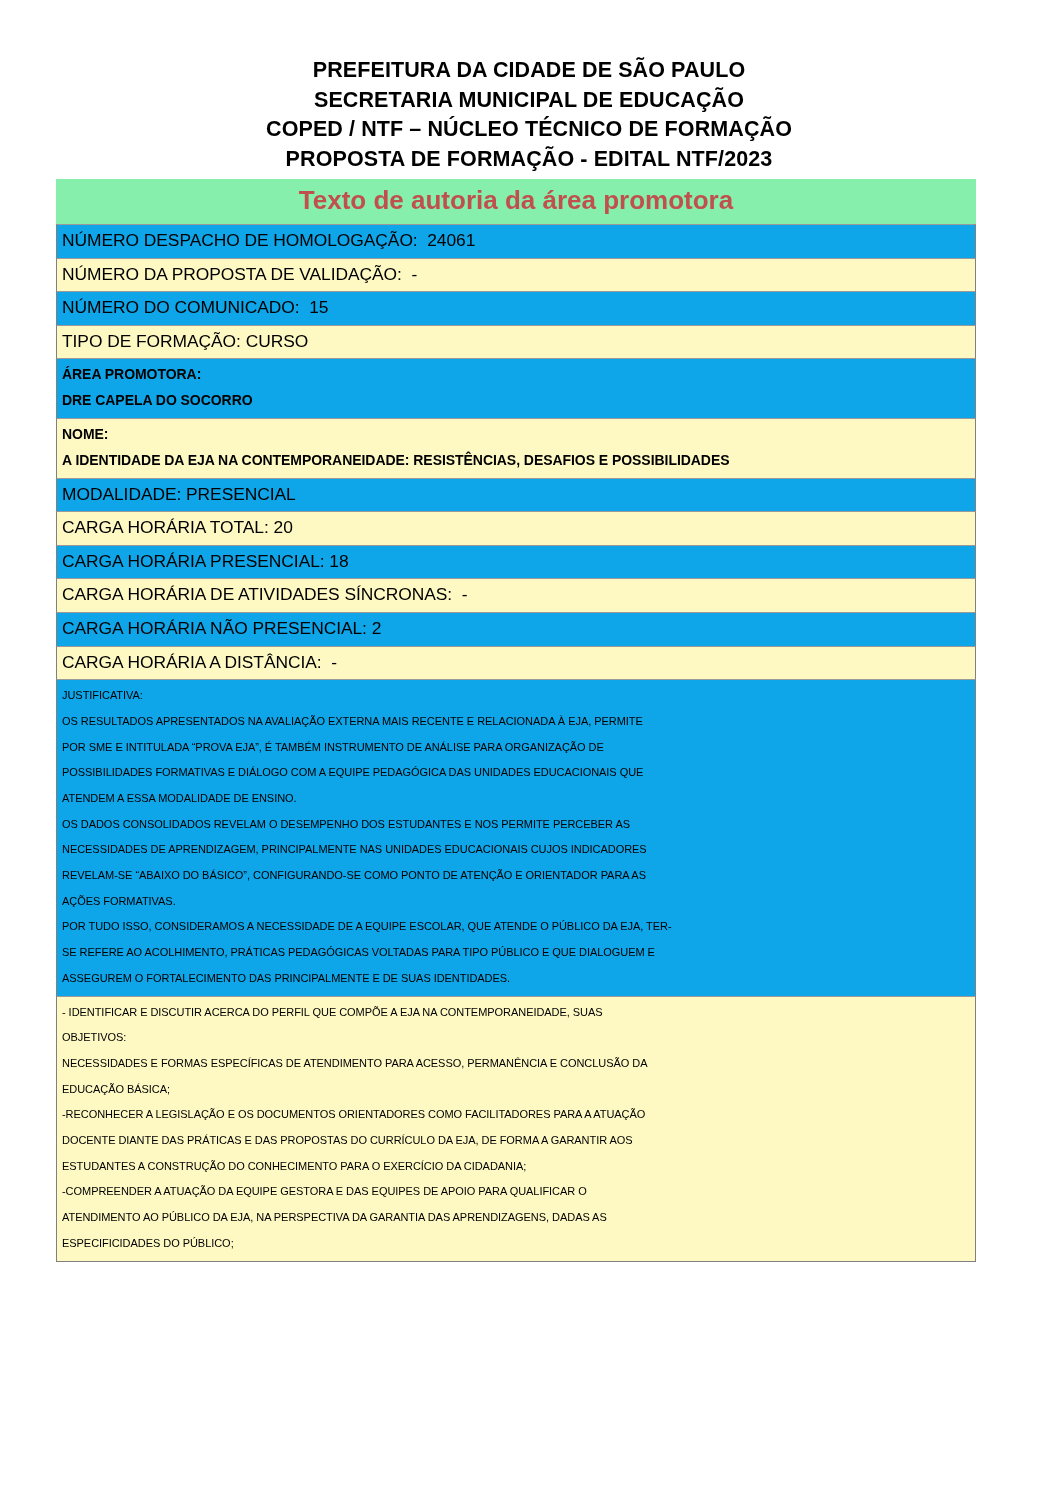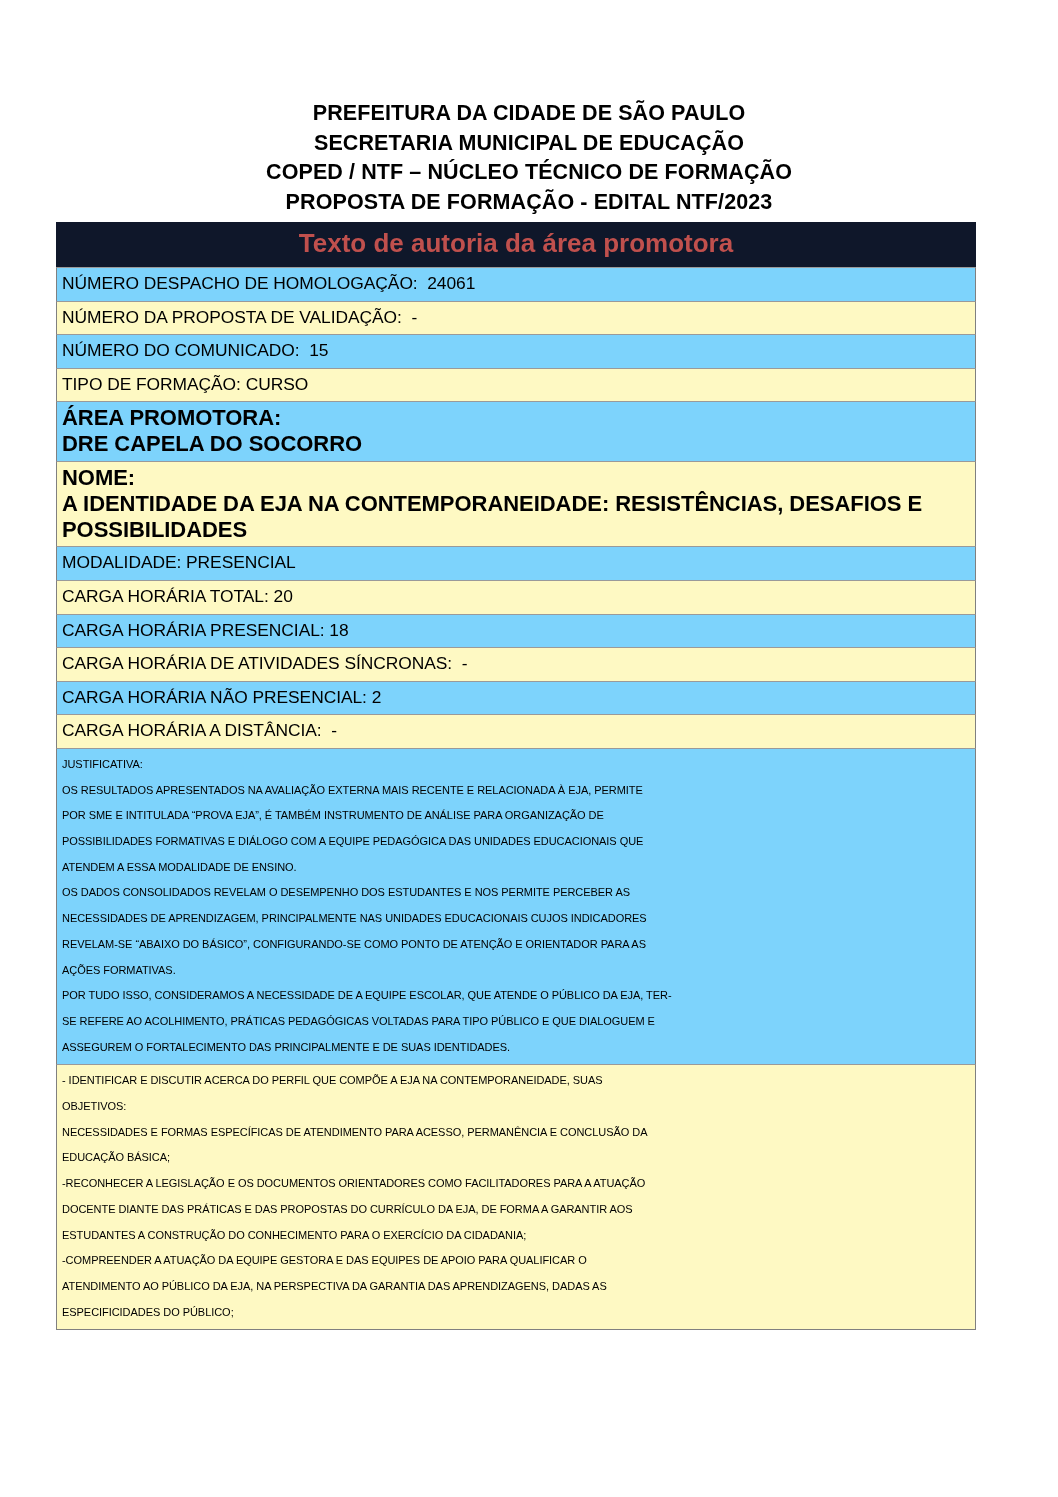--- a/index.html
+++ b/index.html
@@ -22,36 +22,35 @@
     width: 1058px;
     height: 1497px;
     background: #ffffff;
     padding: 0;
   }
 
   
   .doc-header {
     padding-top: 56px;
     text-align: center;
-    margin-top: 43px;
   }
   .doc-header .hline {
     font-weight: bold;
     font-size: 21.5px;
     line-height: 29.5px;
     letter-spacing: 0.1px;
     white-space: nowrap;
   }
 
   
   .author-band {
     margin-top: 5px;
     width: 920px;
     margin-left: 56px;
-    background: #0f172a;
+    background: #86efac;
     text-align: center;
     padding: 6px 0 9px 0;
   }
   .author-band .author-text {
     color: #C0504D;
     font-weight: bold;
     font-size: 26px;
     line-height: 31px;
   }
 
@@ -60,36 +59,36 @@
     width: 920px;
     margin-left: 56px;
     border-collapse: separate;
     border-spacing: 0 0;
   }
   .row {
     position: relative;
     width: 920px;
     border: 1px solid #808080;
     border-top: 1px solid #9a9a9a;
-    background: #7dd3fc;
+    background: #0ea5e9;
     padding: 3px 4px 4px 5px;
     margin-top: -1px;
   }
   .row.shaded {
     background: #fef9c3;
   }
   .row .cell-line {
     font-size: 17.4px;
     line-height: 25.6px;
     letter-spacing: -0.05px;
     white-space: pre-wrap;
   }
   .row.bold .cell-line {
     font-weight: bold;
-    font-size: 22px;
+    font-size: 14px;
     line-height: 25.8px;
   }
   .row.block .cell-line {
     font-size: 11px;
     line-height: 25.7px;
   }
 </style>
 </head>
 <body>
 

